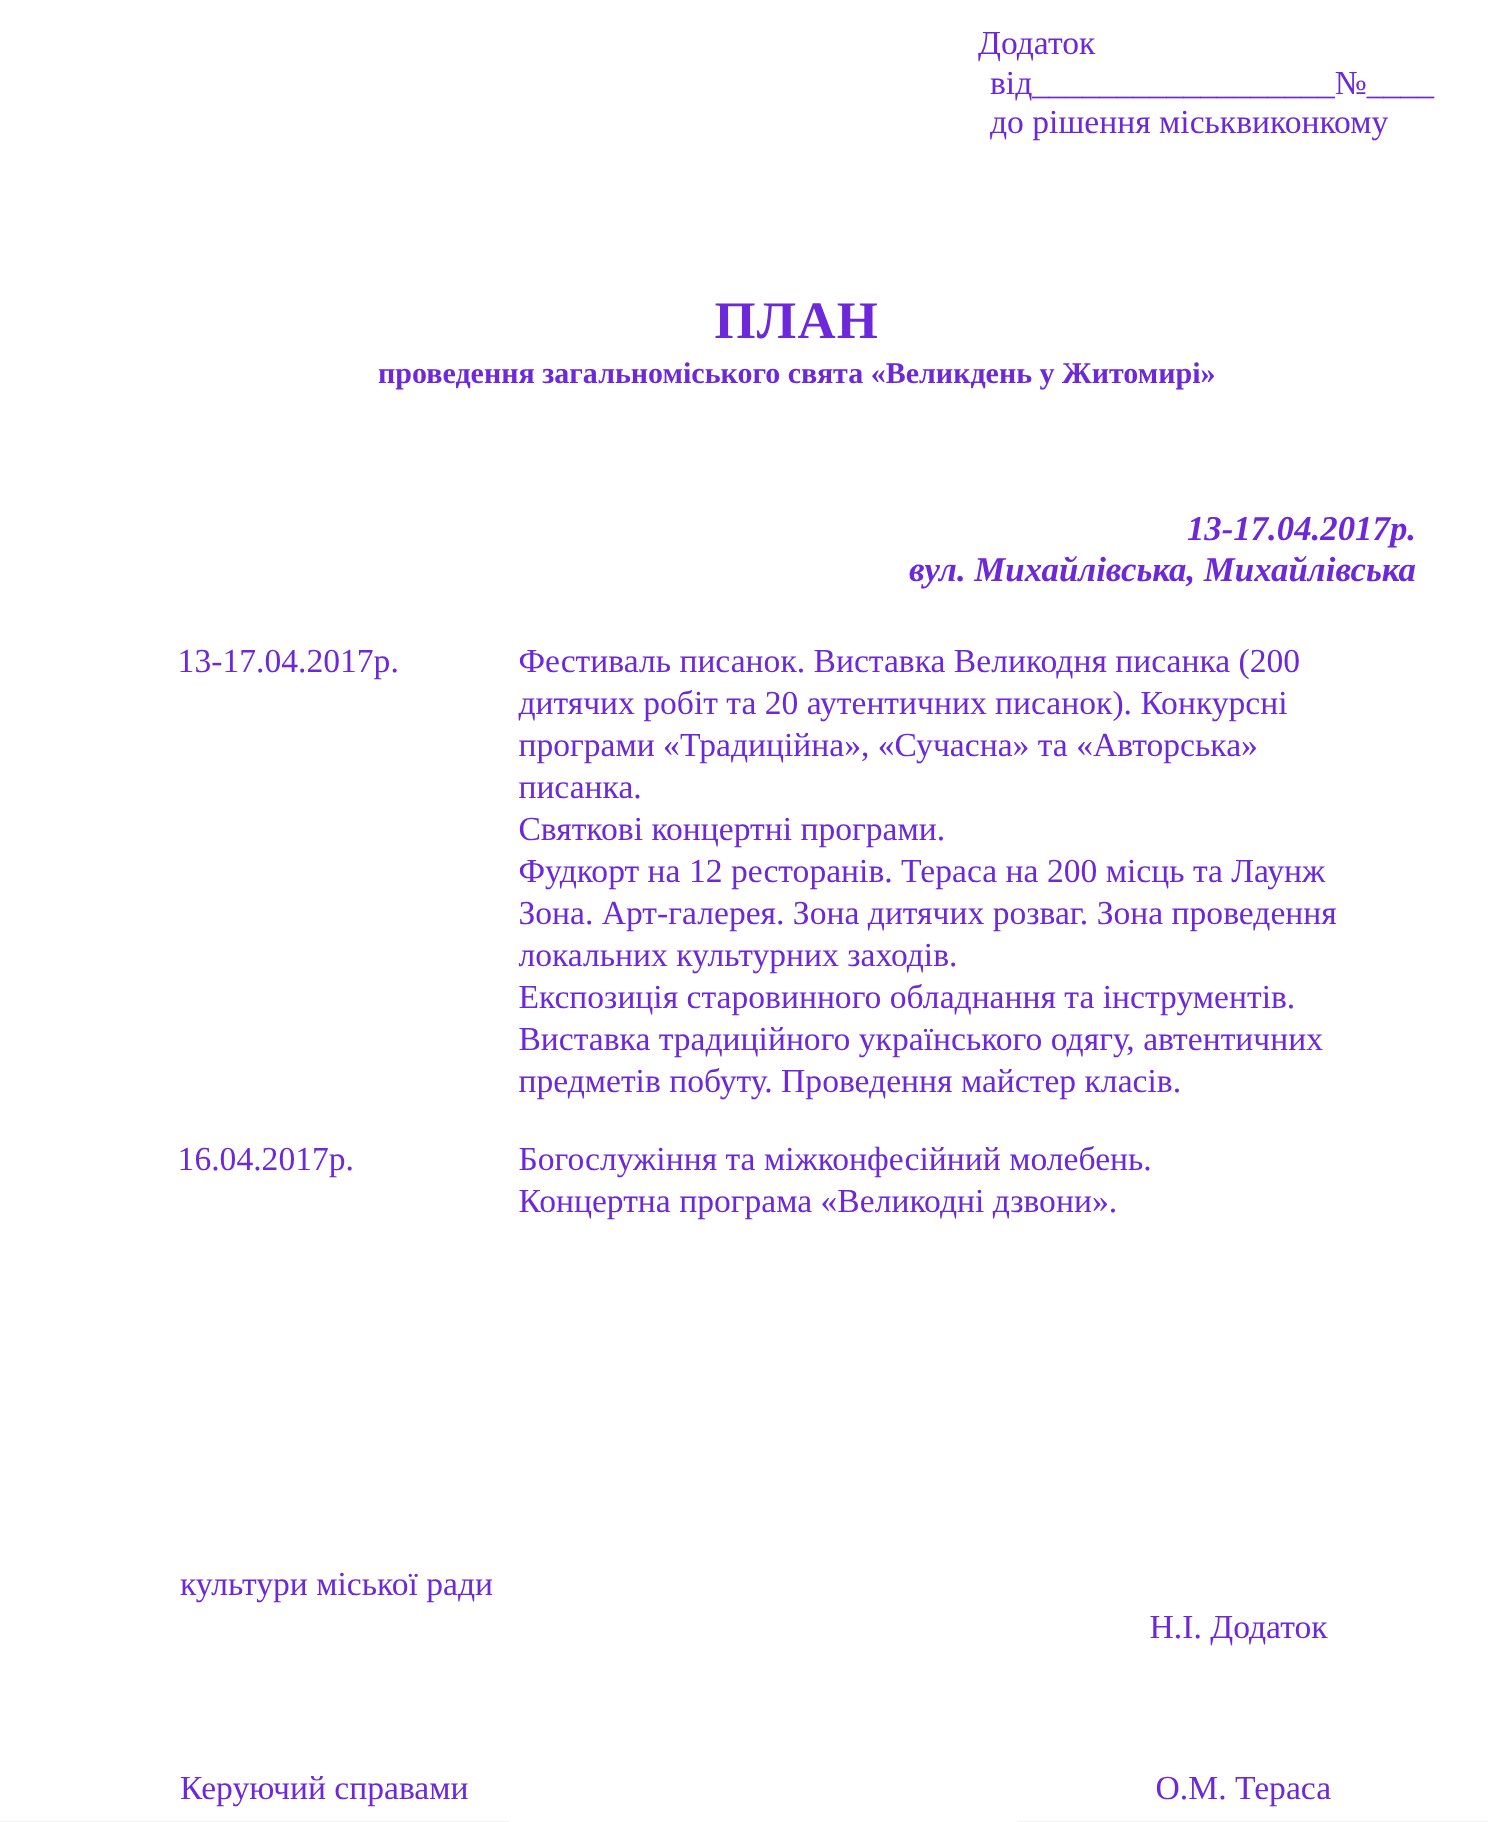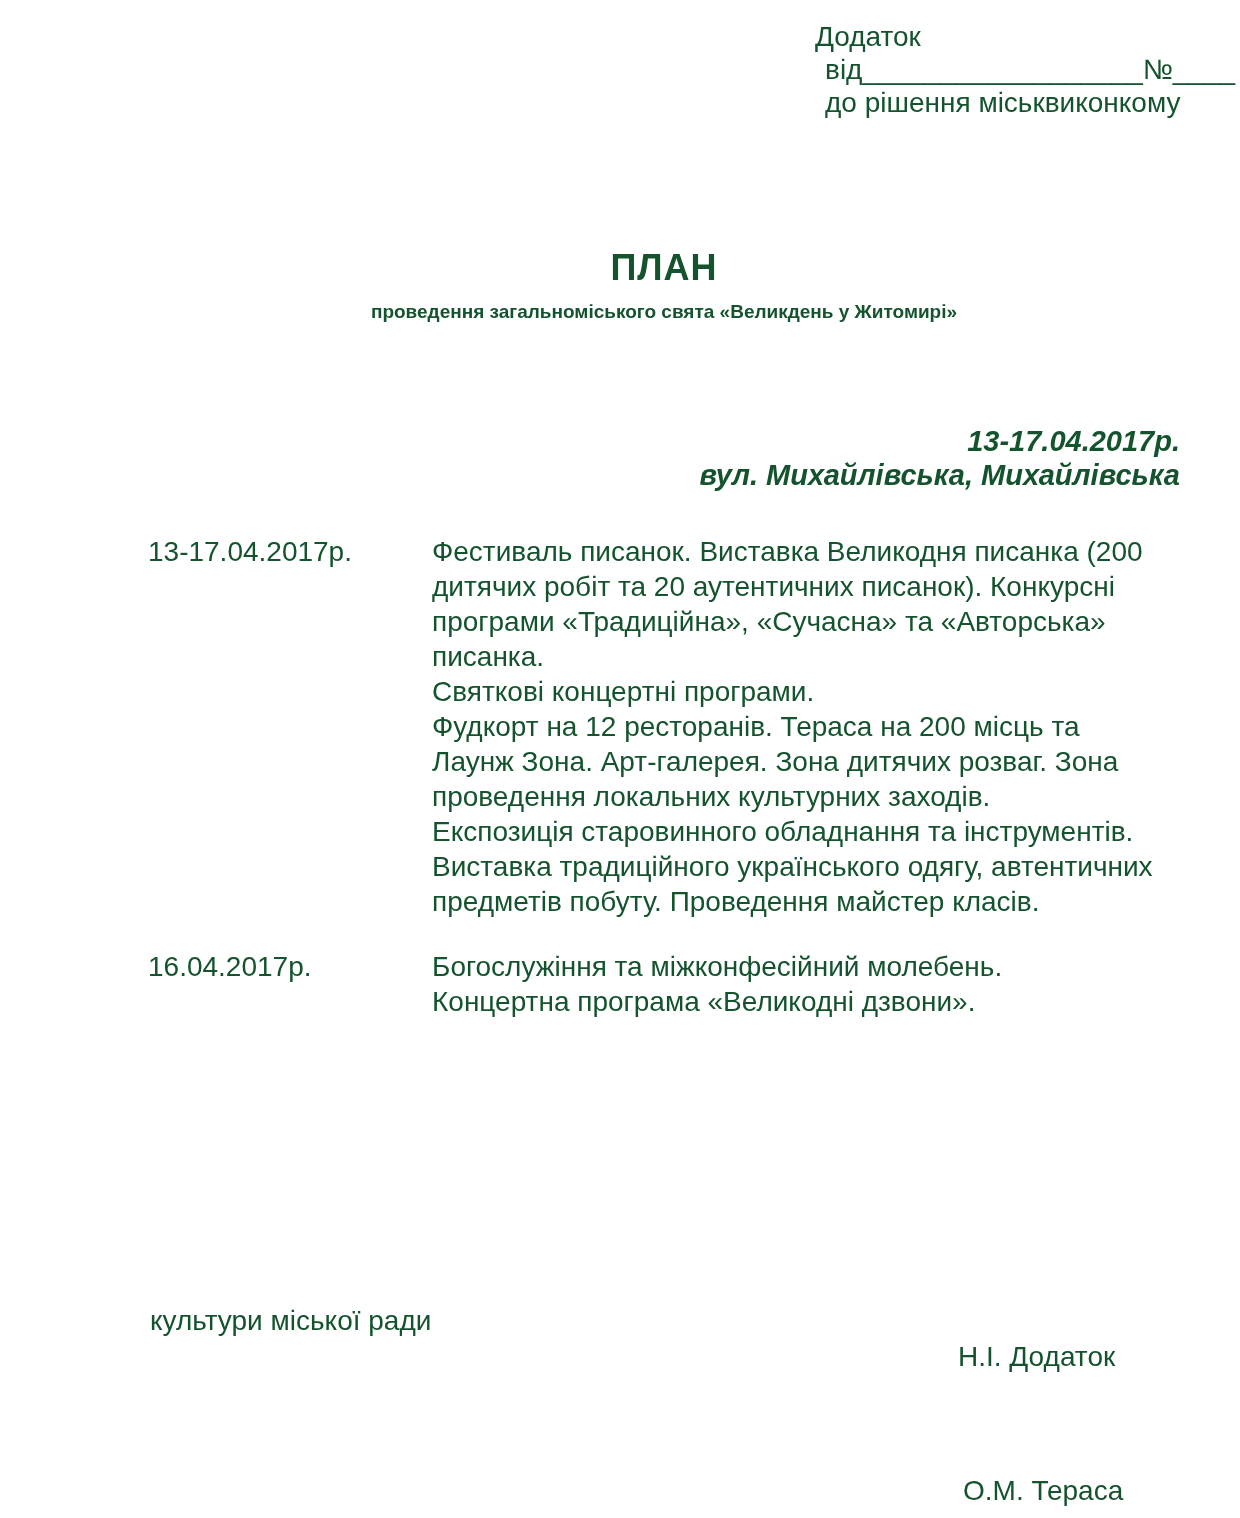--- a/index.html
+++ b/index.html
@@ -3,22 +3,22 @@
 <meta charset="utf-8">
 <style>
   * { margin: 0; padding: 0; box-sizing: border-box; }
   html, body { background: #e8e8e8; }
   .page {
     position: relative;
     width: 1240px;
     height: 1518px;
     margin: 0 auto;
     background: #ffffff;
-    color: #14532d;
-    font-family: Liberation Sans, sans-serif;
+    color: #6d28d9;
+    font-family: Liberation Serif, serif;
     font-size: 28px;
     line-height: 35px;
     overflow: hidden;
   }
 
   
   .annex {
     position: absolute;
     top: 20px;
     left: 815px;
@@ -29,32 +29,32 @@
   .annex-from-line { letter-spacing: 0; }
 
   
   .title {
     position: absolute;
     top: 246px;
     left: 148px;
     width: 1032px;
     text-align: center;
     font-weight: 700;
-    font-size: 36px;
+    font-size: 44px;
     line-height: 44px;
     letter-spacing: 1px;
   }
   .subtitle {
     position: absolute;
     top: 294px;
     left: 148px;
     width: 1032px;
     text-align: center;
     font-weight: 700;
-    font-size: 19px;
+    font-size: 25px;
     line-height: 36px;
   }
 
   
   .event-info {
     position: absolute;
     top: 424px;
     left: 148px;
     width: 1032px;
     text-align: right;
@@ -132,15 +132,16 @@
       <div class="schedule-desc">Богослужіння та міжконфесійний молебень.
 Концертна програма «Великодні дзвони».</div>
     </div>
   </div>
 
   <div class="sig-title-1">
     <div>культури міської ради</div>
   </div>
   <div class="sig-name-1">Н.І. Додаток</div>
 
+  <div class="sig-title-2">Керуючий справами</div>
   <div class="sig-name-2">О.М. Тераса</div>
 
 </div>
 
 </body></html>

